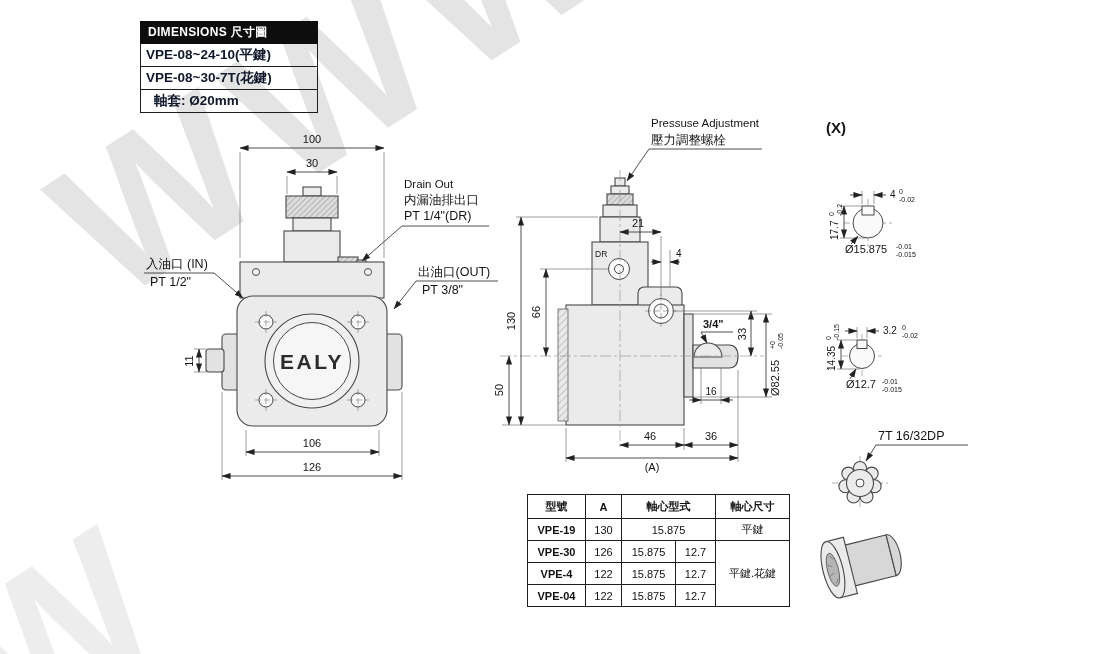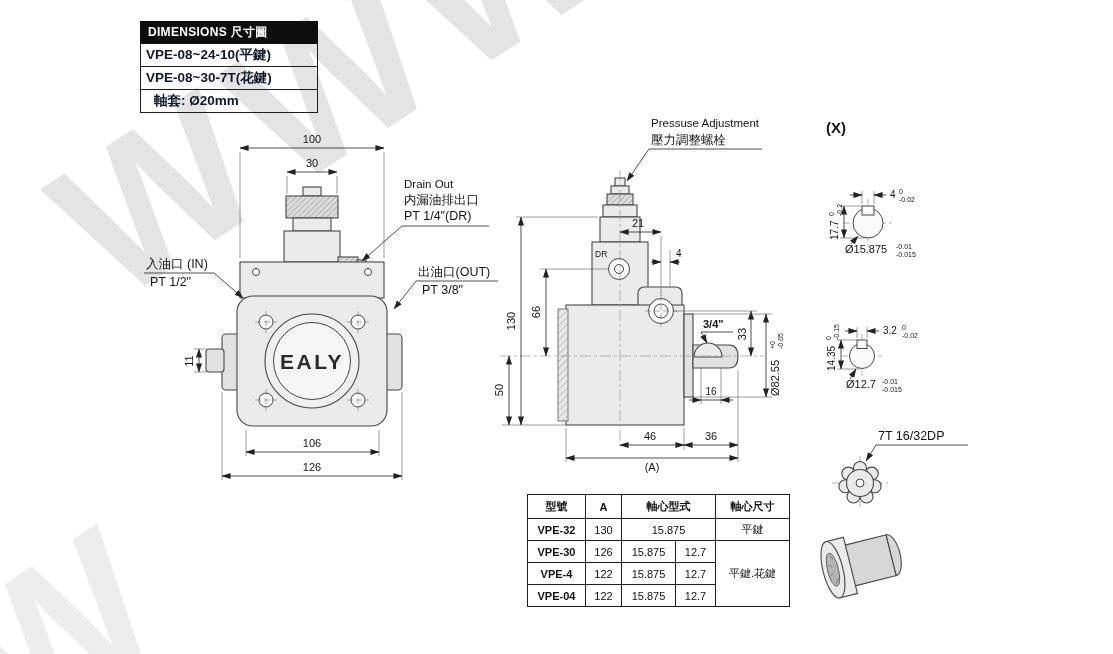--- a/index.html
+++ b/index.html
@@ -329,21 +329,21 @@
 
 <table class="spec-table">
   <tbody>
         <tr>
     <th style="width:58px">型號</th>
     <th style="width:36px">A</th>
     <th colspan="2" style="width:94px">軸心型式</th>
     <th style="width:74px">軸心尺寸</th>
   </tr>
   <tr>
-    <td class="model">VPE-32</td>
+    <td class="model">VPE-19</td>
     <td>130</td>
     <td colspan="2">15.875</td>
     <td>平鍵</td>
   </tr>
   <tr>
     <td class="model">VPE-30</td>
     <td>126</td>
     <td style="width:54px">15.875</td>
     <td style="width:40px">12.7</td>
     <td rowspan="3">平鍵.花鍵</td>

